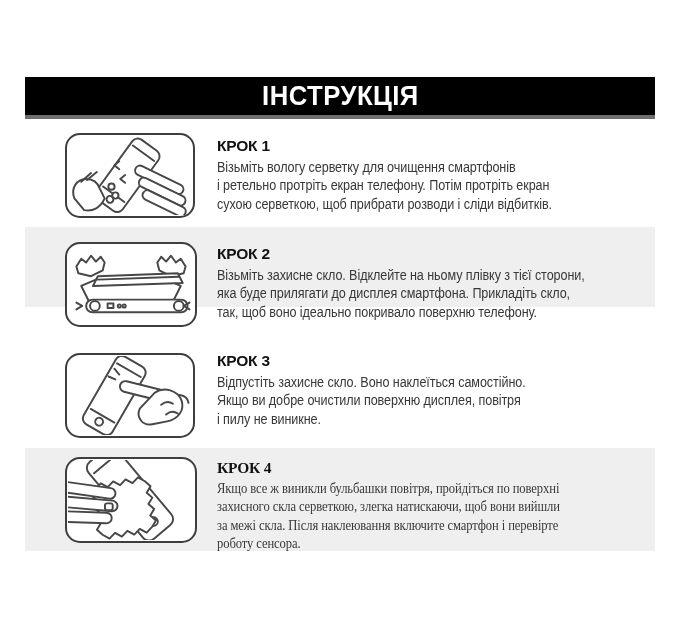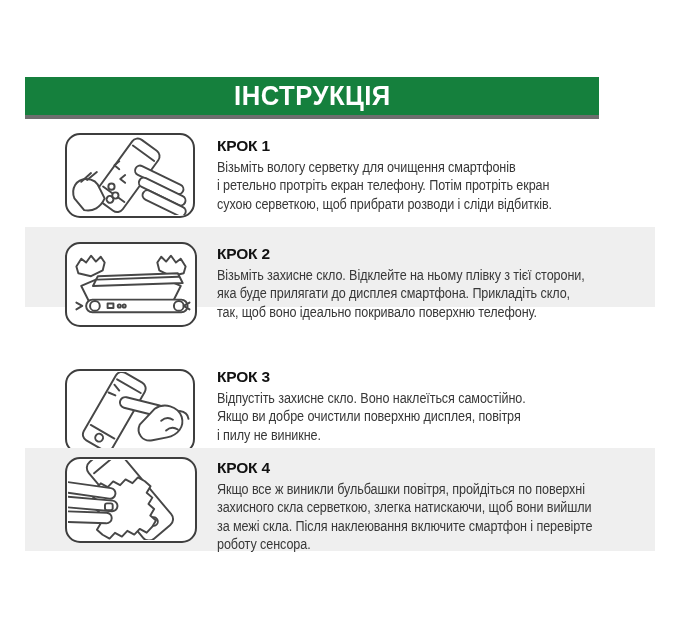--- a/index.html
+++ b/index.html
@@ -1,34 +1,34 @@
 <!DOCTYPE html>
 <html><head>
 <meta charset="utf-8">
 <style>
   html,body{margin:0;padding:0;background:#ffffff;}
   .canvas{
     position:relative;width:680px;height:630px;background:#ffffff;overflow:hidden;
     font-family:"Liberation Sans","DejaVu Sans",sans-serif;
   }
   .header-bar{
-    position:absolute;left:25px;top:77px;width:574px;height:42px;
-    background:#15803d;border-bottom:4px solid #6e6e6e;
+    position:absolute;left:25px;top:77px;width:630px;height:42px;
+    background:#000000;border-bottom:4px solid #6e6e6e;
     display:flex;align-items:center;justify-content:center;box-sizing:border-box;
   }
   .header-title{
     color:#ffffff;font-size:27px;font-weight:700;letter-spacing:.5px;
     transform:scaleX(.95);white-space:nowrap;
   }
   .step-row{position:absolute;left:25px;width:630px;}
   .step-row.stripe{background:#efefef;}
   .row-1{top:125px;height:100px;}
   .row-2{top:227px;height:80px;}
-  .row-3{top:360px;height:104px;}
-  .row-4{top:448px;height:103px;}
+  .row-3{top:344px;height:104px;}
+  .row-4{top:448px;height:103px;font-family:Liberation Serif, serif;}
   .frame{
     position:absolute;left:40px;background:#ffffff;border:2px solid #3e3e3e;
     border-radius:15px;box-sizing:border-box;display:flex;align-items:center;justify-content:center;
     overflow:hidden;
   }
   .frame-1{top:8px;width:130px;height:85px;}
   .frame-2{top:15px;width:132px;height:85px;}
   .frame-3{top:9px;width:130px;height:85px;}
   .frame-4{top:9px;width:132px;height:86px;}
   .frame svg{display:block;}

